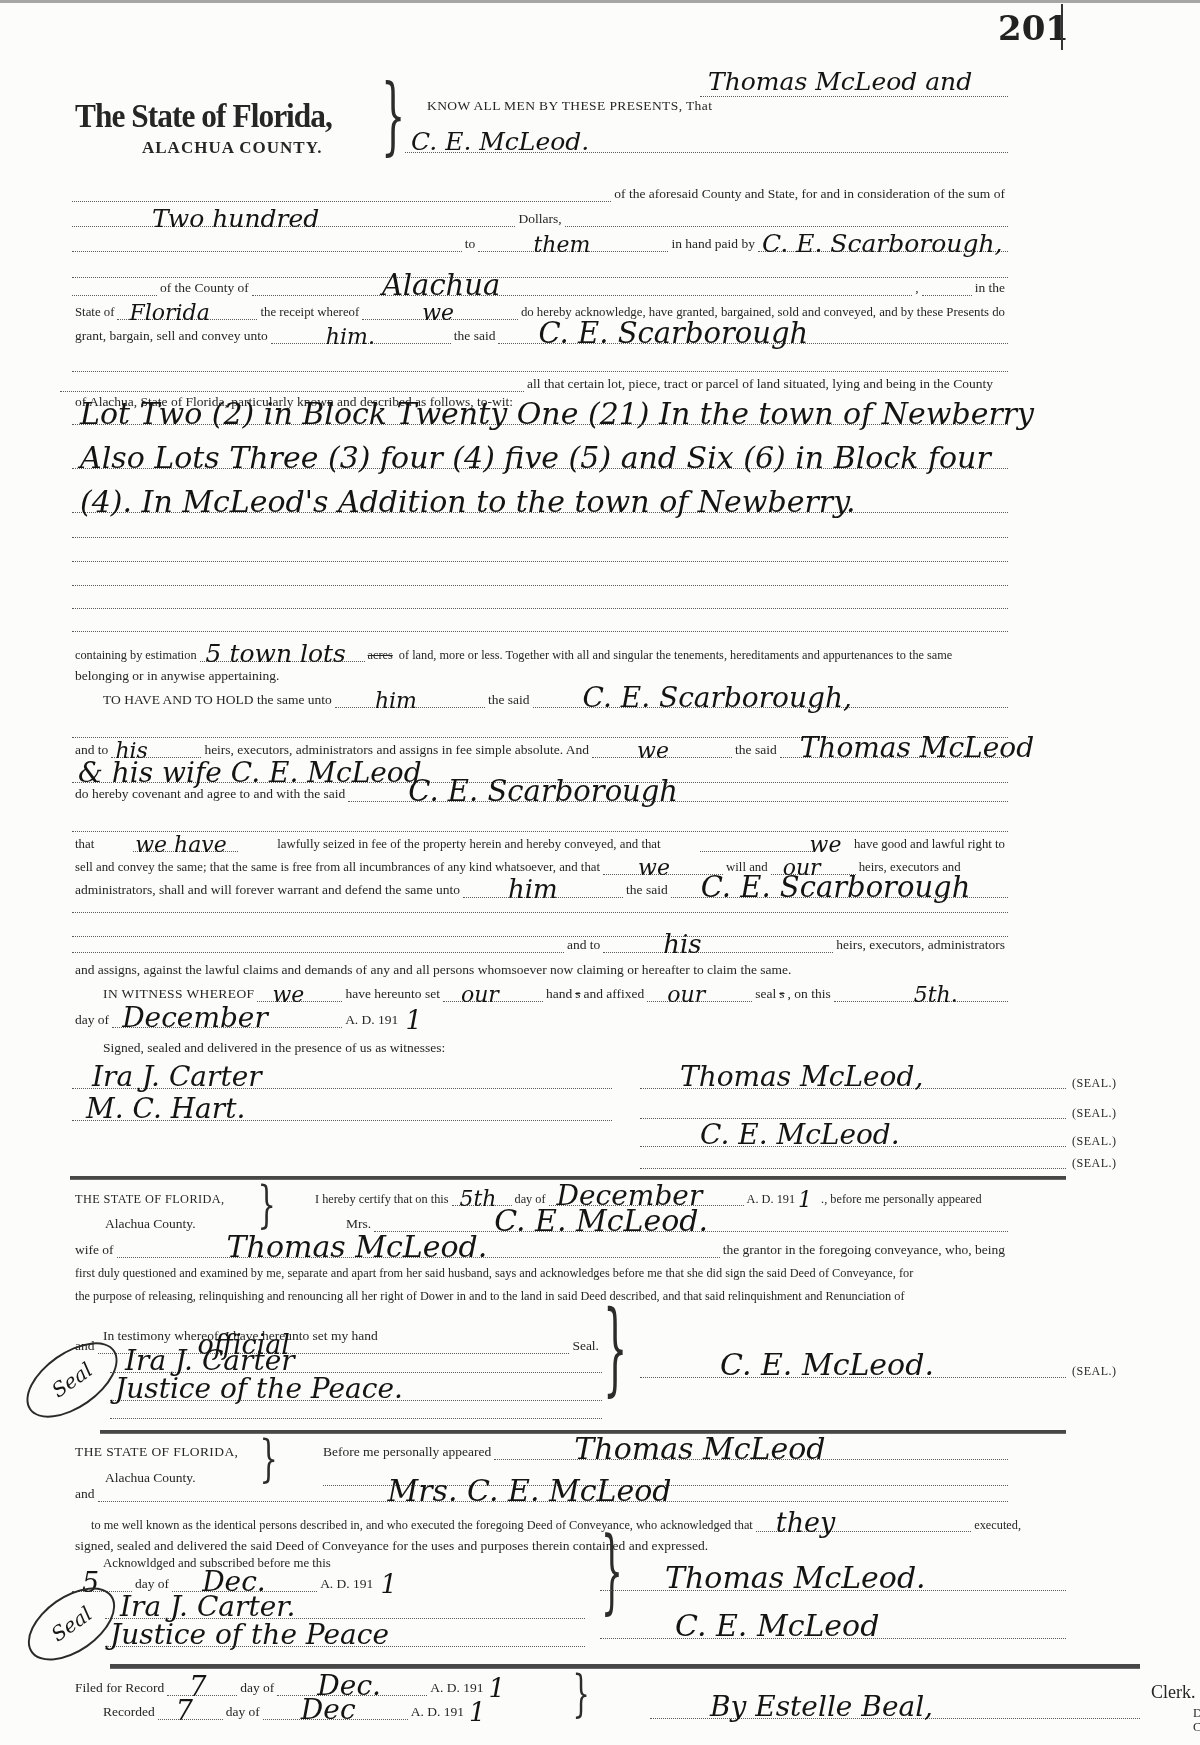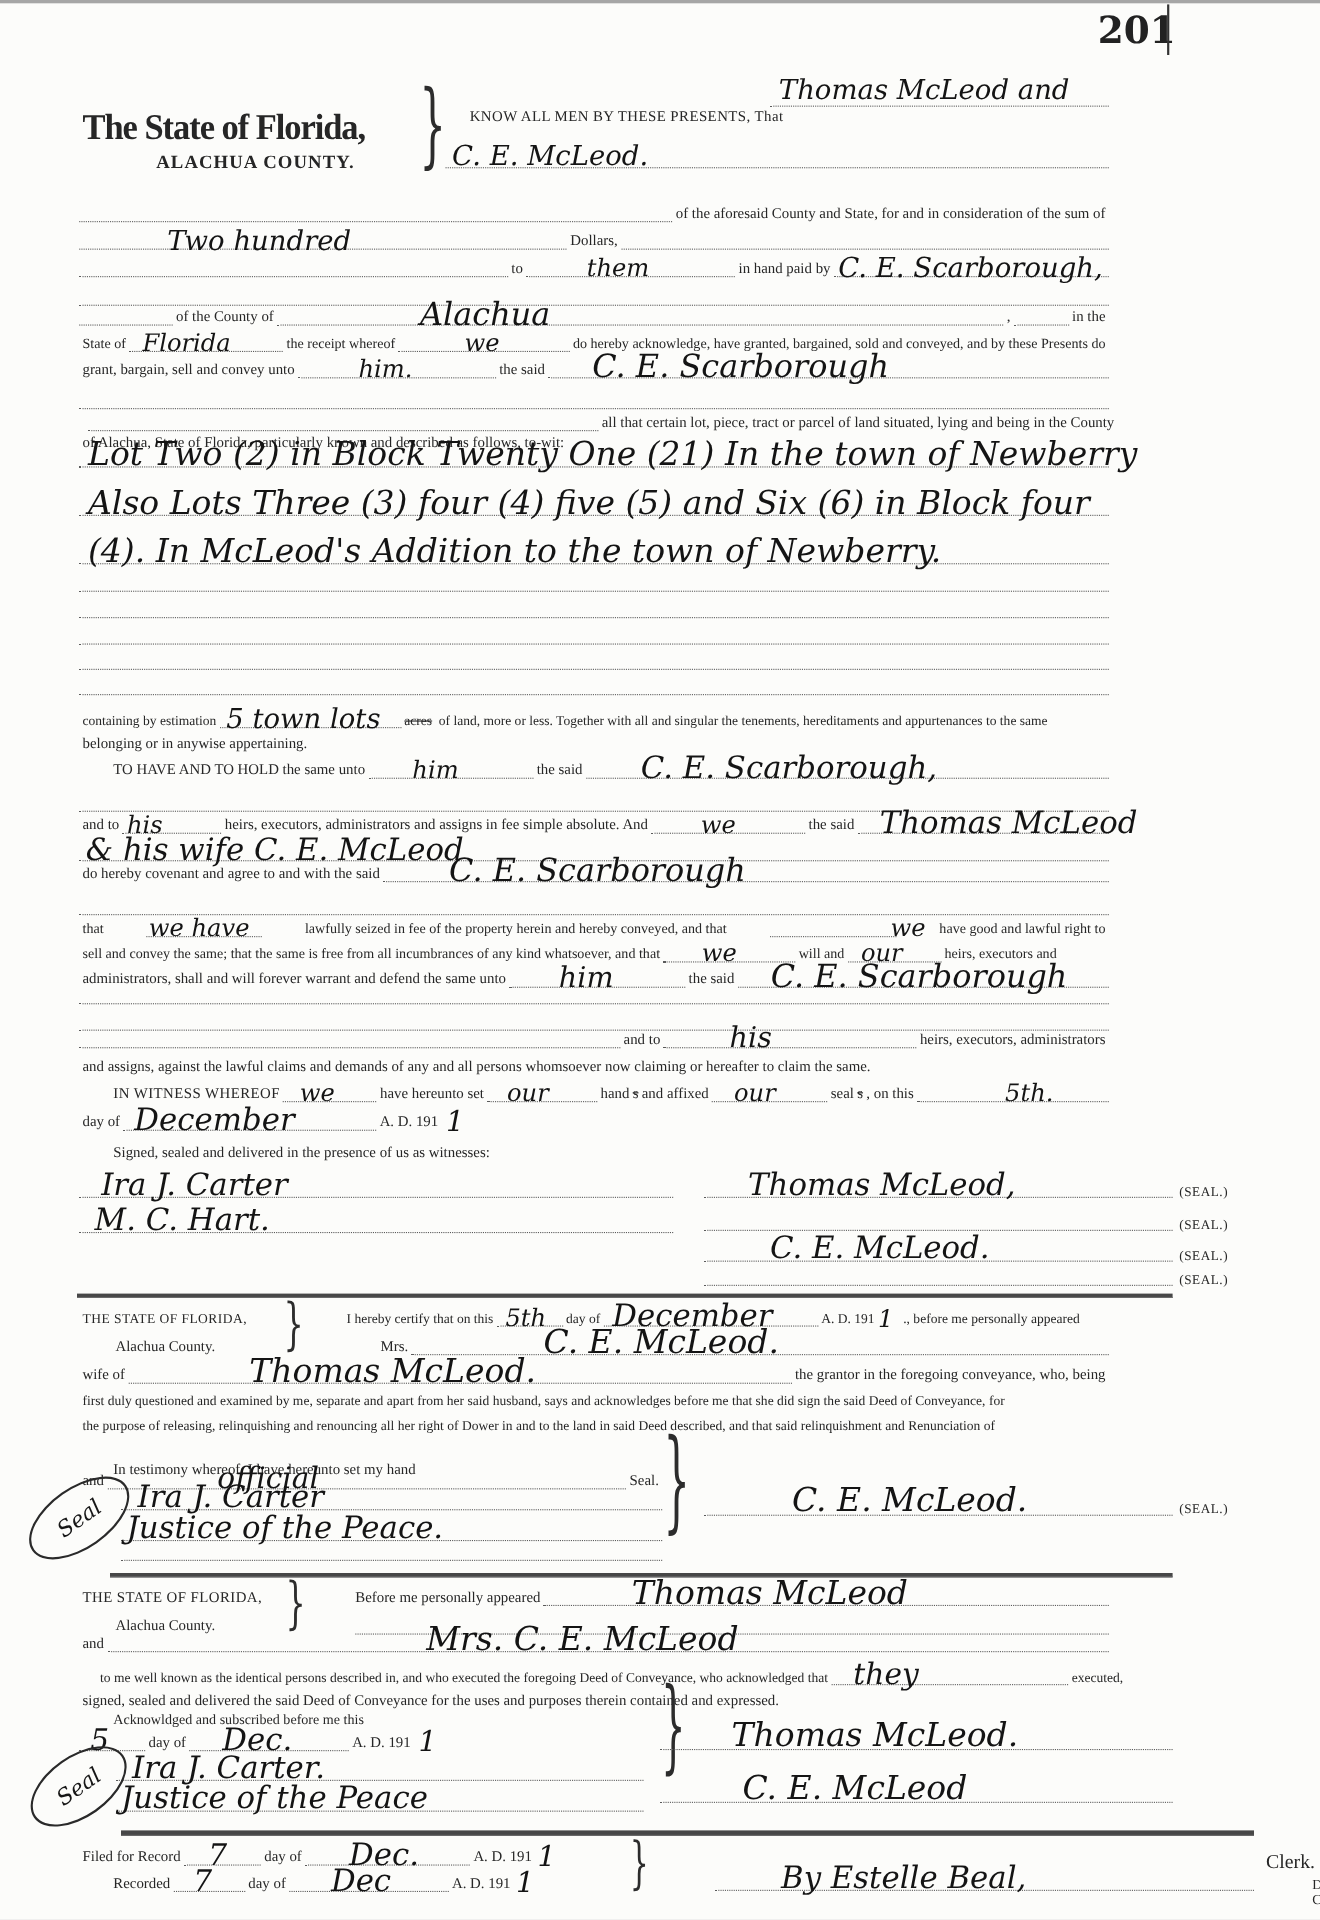--- a/index.html
+++ b/index.html
@@ -117,21 +117,21 @@
     <span class="p">the said</span>
     <span class="fill">
         <span class="hw lg" style="left:40px;">C. E. Scarborough</span>
       </span>
   </div>
 
   <div class="line" style="left:72px;top:352px;width:936px;">
       <span class="fill"></span>
     </div>
 
-  <div class="line" style="left:80px;top:372px;width:936px;">
+  <div class="line" style="left:60px;top:372px;width:936px;">
     <span class="fill"></span>
     <span class="p">all that certain lot, piece, tract or parcel of land situated, lying and being in the County</span>
   </div>
 
   <div class="line" style="left:72px;top:392px;width:936px;height:18px;">
     <span class="p">of Alachua, State of Florida, particularly known and described as follows, to-wit:</span>
   </div>
 
   <div class="desc" style="left:72px;top:396px;width:936px;height:28px;">
     <span class="hw" style="left:8px;font-size:30px;">Lot Two (2) in Block Twenty One (21) In the town of Newberry</span>

